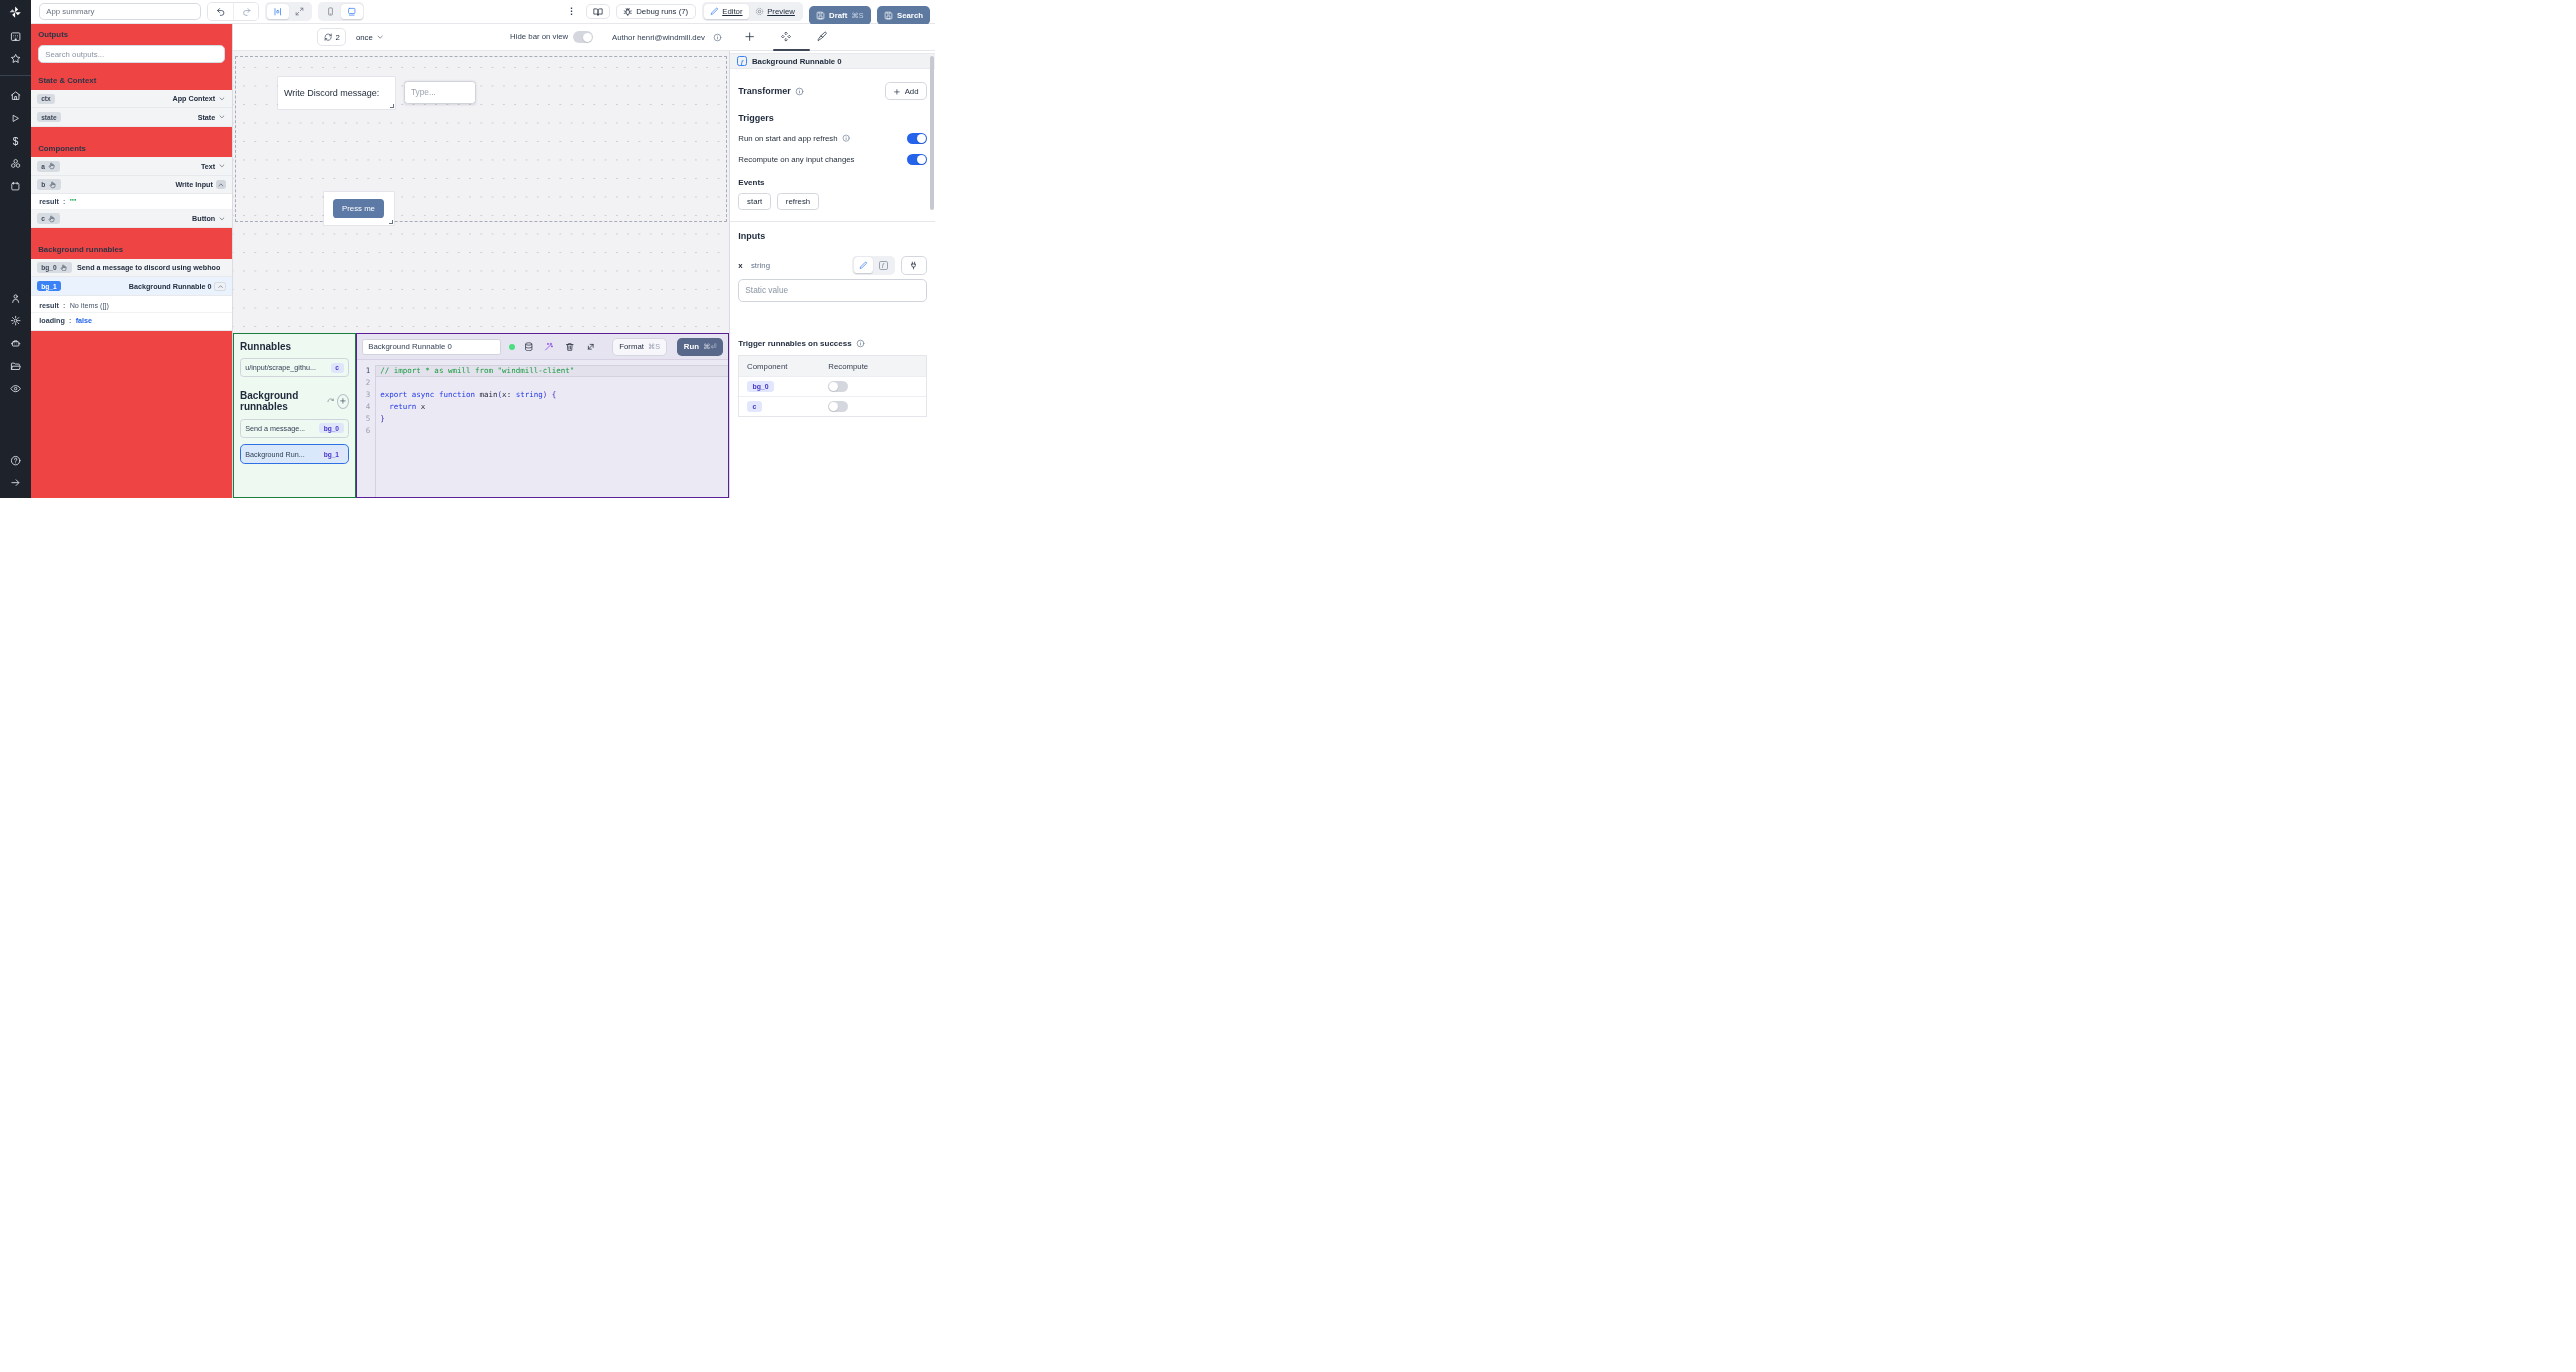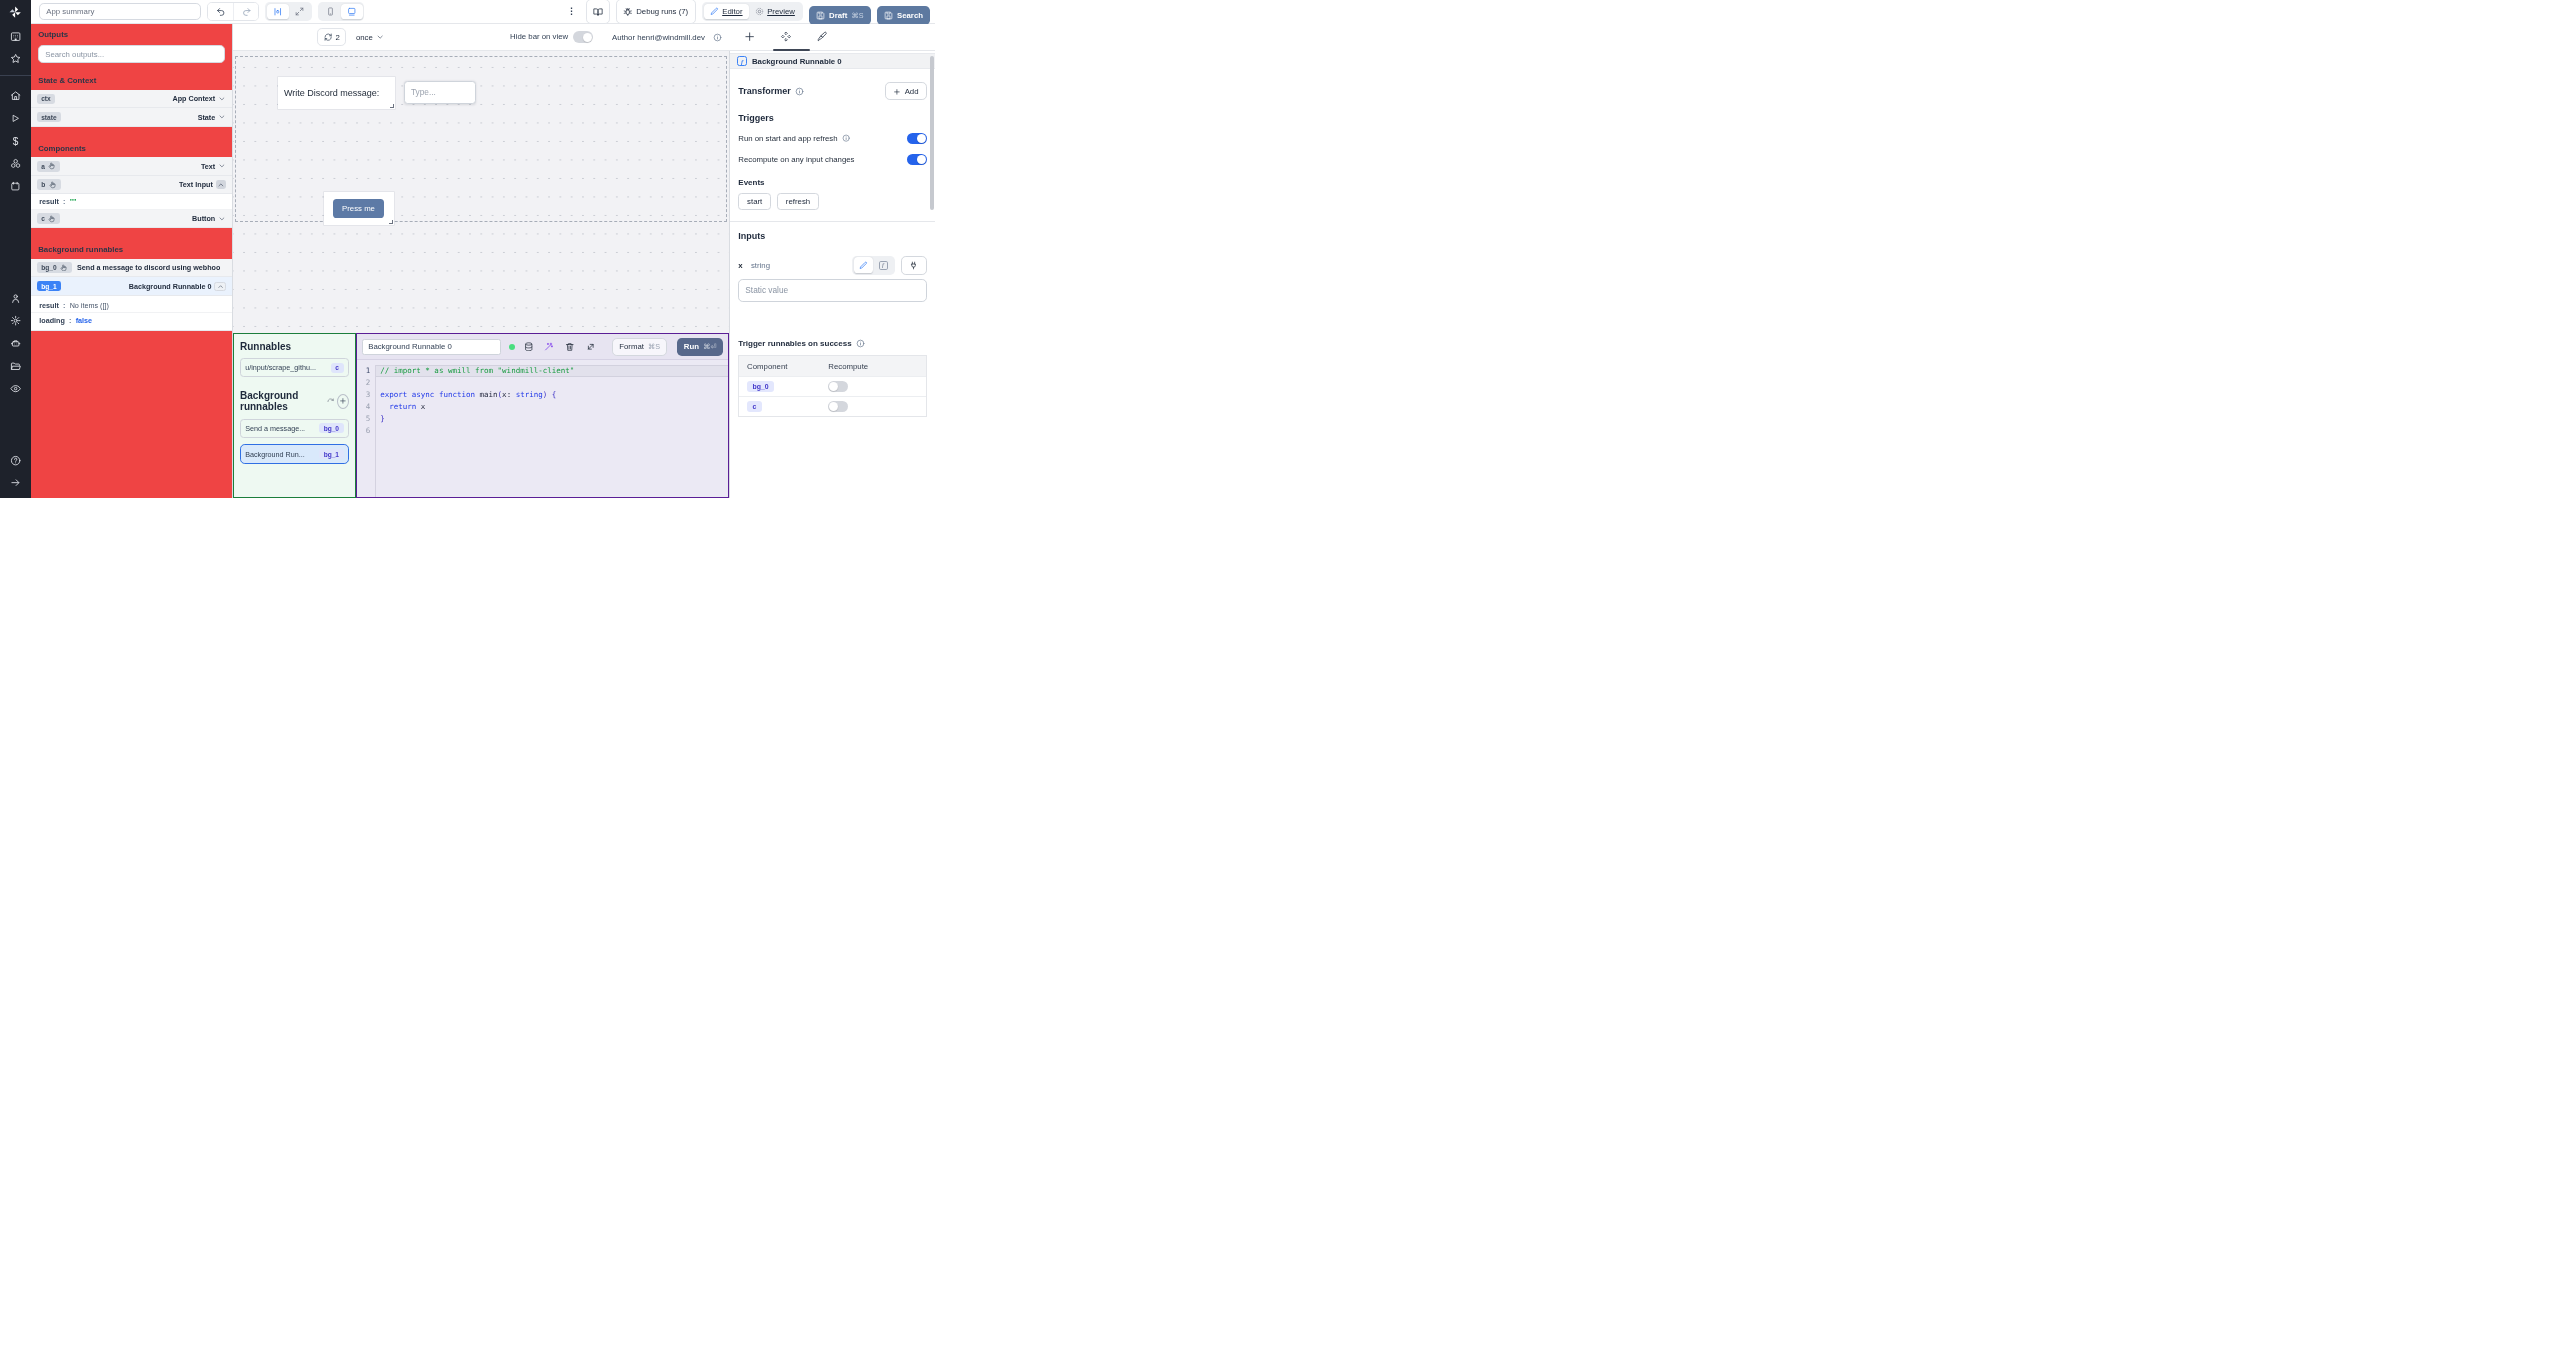--- a/index.html
+++ b/index.html
@@ -19,21 +19,21 @@
   .topbar { position:absolute; left:31px; top:0; right:0; height:24px; background:#fff; border-bottom:0.6px solid #e5e7eb; display:flex; align-items:center; padding:0 4.8px 0 8.3px; gap:6px; }
   .summary-input { width:162px; height:17.3px; border:0.6px solid #d6dae1; border-radius:4.8px; padding:0 6px; font-size:7.8px; color:#334155; font-family:inherit; }
   .summary-input::placeholder { color:#6b7280; }
   .btn-pair { display:flex; border:0.6px solid #e2e5ea; border-radius:4.8px; overflow:hidden; height:19px; }
   .btn-pair > div { width:25px; display:flex; align-items:center; justify-content:center; cursor:pointer; background:#fff; }
   .btn-pair > div + div { border-left:0.6px solid #eceef2; }
   .seg-pill { display:flex; background:#eef0f3; border-radius:4.8px; padding:1.8px; height:19px;text-decoration:underline; }
   .seg { min-width:21.5px; padding:0 3.6px; display:flex; align-items:center; justify-content:center; border-radius:3.6px; color:#6b7280; cursor:pointer; }
   .seg.active { background:#fff; box-shadow:0 0.6px 1.2px rgba(16,24,40,.15); color:#3b82f6; }
   .kebab { color:#334155; font-size:9px; letter-spacing:0; line-height:1; cursor:pointer; padding:0 3.6px; font-weight:700; }
-  .icon-btn { height:25px; min-width:24px; border:0.6px solid #e2e5ea; border-radius:4.8px; background:#fff; display:flex; align-items:center; justify-content:center; gap:3.6px; cursor:pointer; color:#1e293b; }
+  .icon-btn { height:15px; min-width:24px; border:0.6px solid #e2e5ea; border-radius:4.8px; background:#fff; display:flex; align-items:center; justify-content:center; gap:3.6px; cursor:pointer; color:#1e293b; }
   .lbl-btn { padding:0 6.6px; font-size:7.8px; font-weight:500; }
   .blue-btn { height:19px; border-radius:4.8px; background:#5d79a0; color:#fff; display:flex; align-items:center; gap:4.2px; padding:0 7.2px; font-size:7.8px; font-weight:600; cursor:pointer;margin-top:8px; }
   .blue-btn .shortcut { color:#c9d4e3; font-weight:400; font-size:7.2px; }
   .grow { flex:1; }
 
   
   .outputs { position:absolute; left:31px; top:24px; width:202px; bottom:0; background:#ef4444; border-right:0.6px solid #d9dce1; overflow:hidden; font-size:7.2px; }
   .outputs .pad { padding:6px 7.2px 0; }
   .sec-title { font-size:7.8px; font-weight:700; color:#2b3648; }
   .search-out { margin:6px 7.2px 7.2px; width:187px; height:18px; border:0.6px solid #d6dae1; border-radius:4.8px; padding:0 6px; font-size:7.8px; font-family:inherit; color:#334155; }
@@ -421,21 +421,21 @@
     <div class="o-row">
       <span class="id-badge">
           <span>b</span>
         <span class="hand">
             <svg width="7.8" height="7.8" viewBox="0 0 24 24" fill="none" stroke="currentColor" stroke-width="1.9" stroke-linecap="round" stroke-linejoin="round">
               <path d="M8 12V4.5a1.8 1.8 0 0 1 3.6 0V11M11.6 10.5V8.8a1.8 1.8 0 0 1 3.6 0v2.7M15.2 11v-.6a1.8 1.8 0 0 1 3.6 0v4.1a6.5 6.5 0 0 1-6.5 6.5h-.8a6.5 6.5 0 0 1-5.4-2.9l-2.7-4a1.7 1.7 0 0 1 2.8-1.9L8 14.5"></path>
             </svg>
           </span>
         </span>
       <span class="o-type">
-          <span>Text Input</span>
+          <span>Write Input</span>
         <span class="chev box">
             <svg width="7.8" height="7.8" viewBox="0 0 24 24" fill="none" stroke="currentColor" stroke-width="2.4" stroke-linecap="round" stroke-linejoin="round">
               <path d="M6 15l6-6 6 6"></path>
             </svg>
           </span>
         </span>
     </div>
     <div class="kv-row">
       <span class="kv-key">result</span>
       <span class="kv-colon">:</span>

